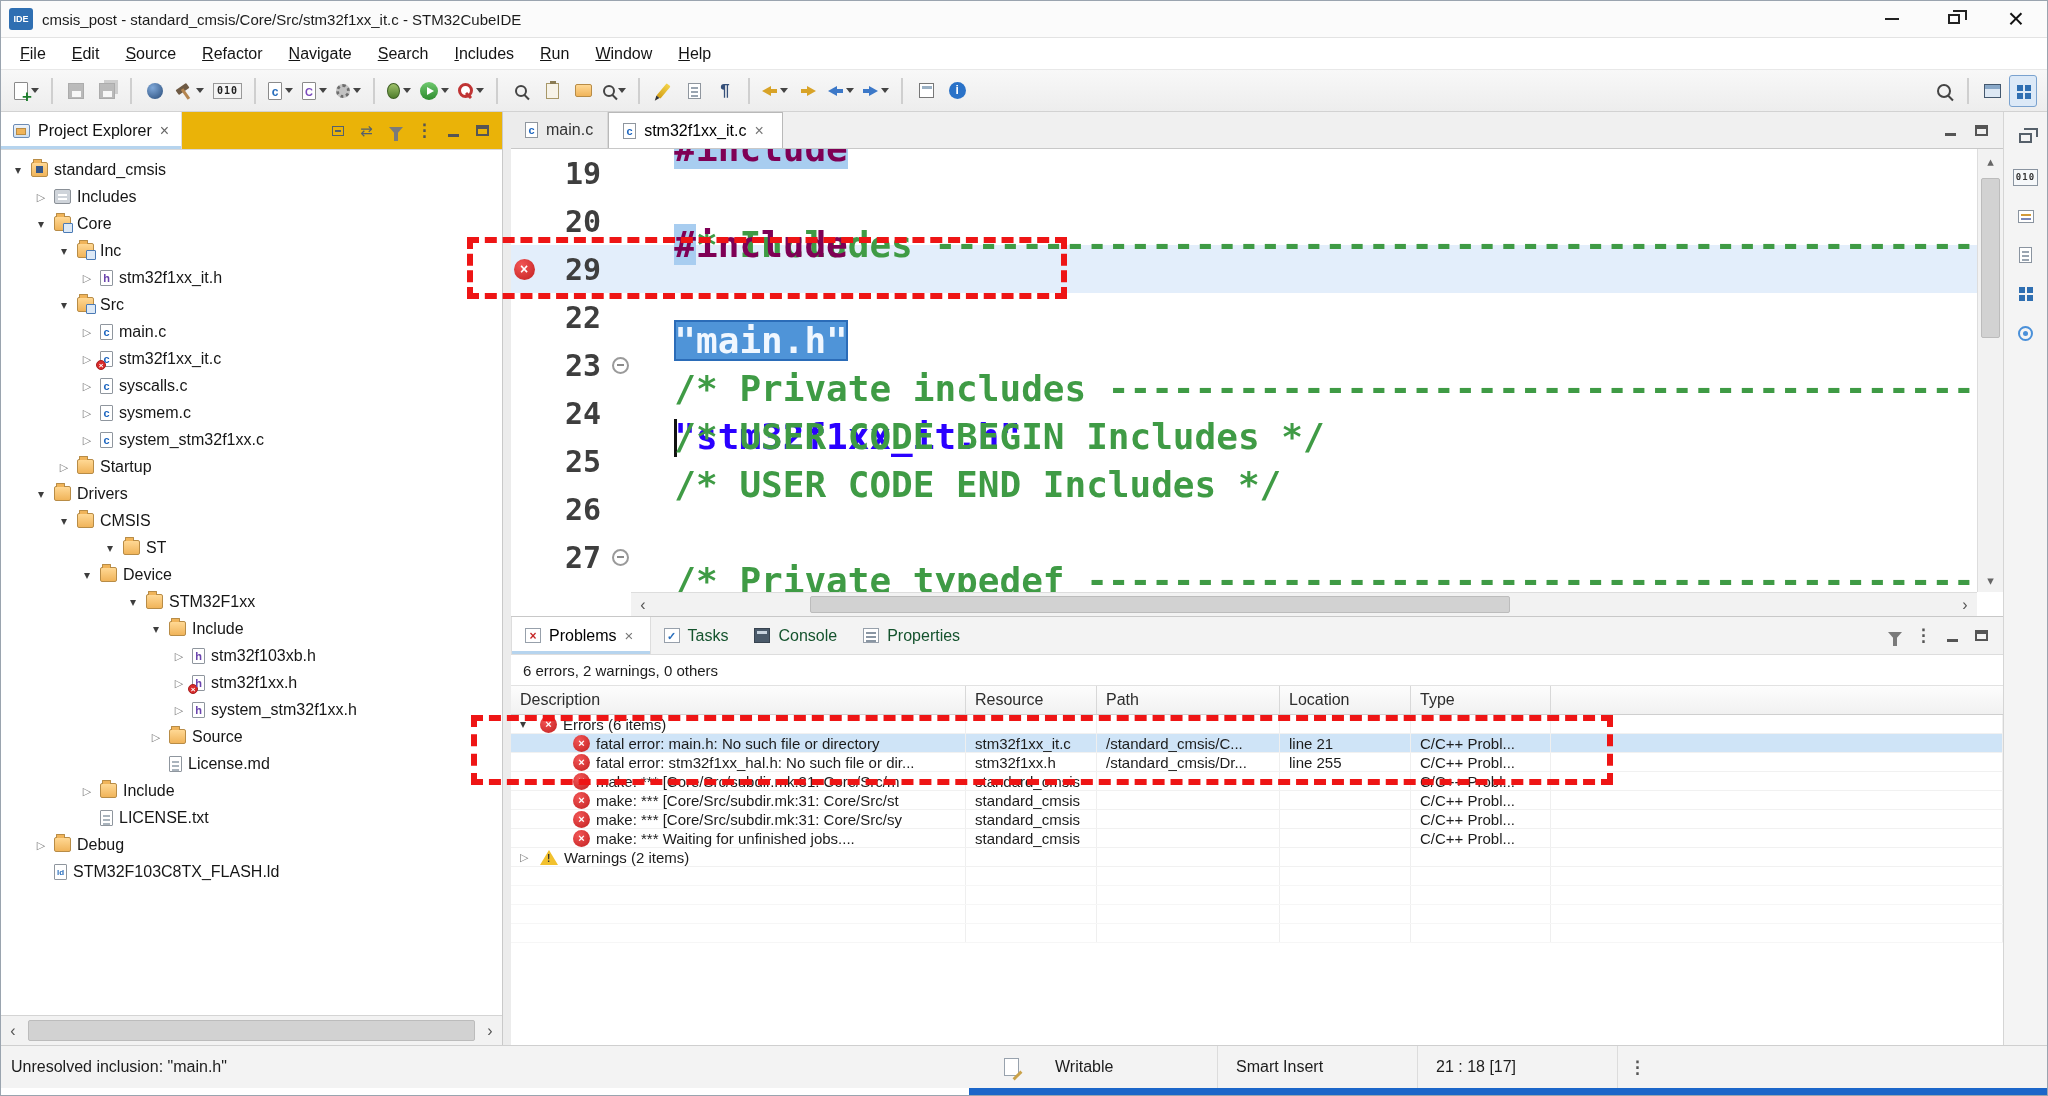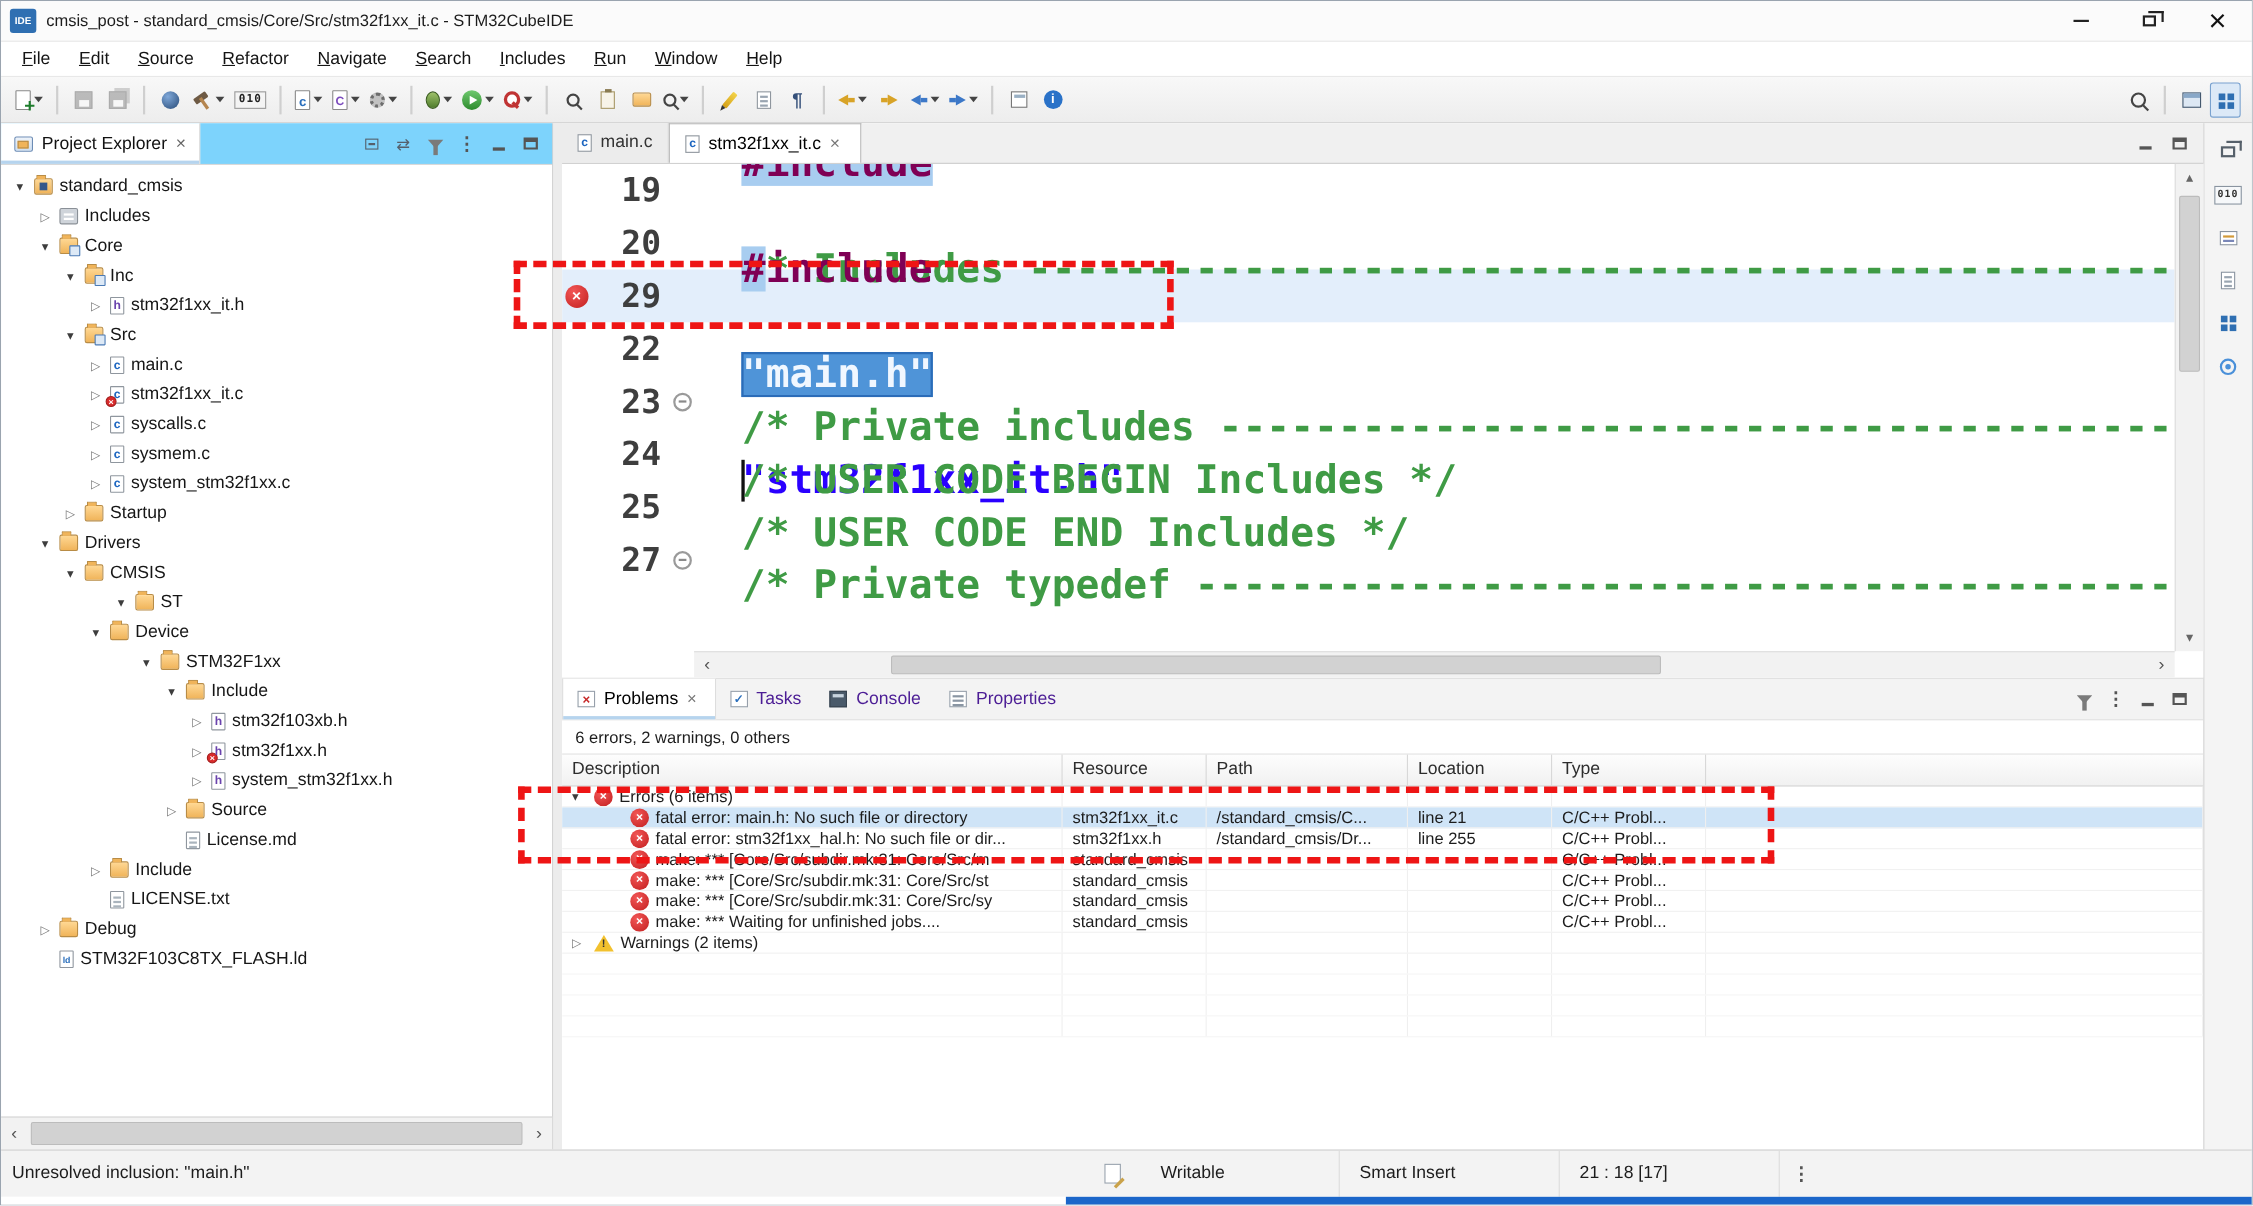--- a/index.html
+++ b/index.html
@@ -77,21 +77,21 @@
   .tb-device .bx{width:6px;height:6px;background:#2f6fb2;box-shadow:8px 0 #2f6fb2,0 8px #2f6fb2,8px 8px #2f6fb2;margin:-6px 0 0 -6px}
 
   
   .workbench{flex:1;min-height:0;display:flex;background:#ececec}
   .left-panel{width:502px;flex:none;background:#fff;border-right:1px solid #c9c9c9;display:flex;flex-direction:column}
   .sash{width:8px;flex:none;background:#ececec}
   .main-col{flex:1;min-width:0;display:flex;flex-direction:column;background:#fff}
   .right-rail{width:44px;flex:none;background:#f4f4f4;border-left:1px solid #d5d5d5;display:flex;flex-direction:column;align-items:center;padding-top:12px;gap:11px}
 
   
-  .view-header{height:38px;flex:none;display:flex;align-items:stretch;background:#7dd3fc;border-bottom:1px solid #d9d9d9}
+  .view-header{height:38px;flex:none;display:flex;align-items:stretch;background:#eab308;border-bottom:1px solid #d9d9d9}
   .view-tab{display:flex;align-items:center;gap:8px;padding:0 12px;background:#fff;border-right:1px solid #ddd;position:relative;font-size:16px;color:#111}
   .view-tab::after{content:"";position:absolute;left:0;right:0;bottom:0;height:3px;background:#b6d4ee}
   .view-close::after{content:"×";color:#666;font-size:16px}
   .view-actions{margin-left:auto;display:flex;align-items:center;padding-right:6px;gap:2px}
   .hico{width:27px;height:27px;display:flex;align-items:center;justify-content:center;color:#555}
   .hico .g{display:flex;align-items:center;justify-content:center}
   .hi-collapse .g{position:relative;width:12px;height:10px;border:1px solid #55606c}
   .hi-collapse .g::after{content:"";position:absolute;left:2px;top:3px;width:6px;height:2px;background:#55606c}
   .hi-link .g{font-size:15px;color:#55606c}
   .hi-funnel .g{position:relative;width:0;height:0;border-left:7px solid transparent;border-right:7px solid transparent;border-top:8px solid #7a7a7a}
@@ -173,21 +173,21 @@
   .vs-down::after{content:"▾";color:#666;font-size:13px}
   .vs-track{flex:1;width:100%;position:relative}
   .vs-thumb{position:absolute;left:3px;right:3px;top:8px;height:160px;background:#d2d2d2;border:1px solid #bcbcbc;border-radius:2px}
   .ehscroll{position:absolute;left:120px;right:26px;bottom:0;height:24px;background:#f2f2f2;border-top:1px solid #ddd;display:flex;align-items:center}
   .eh-track{flex:1;height:100%;position:relative}
   .eh-thumb{position:absolute;top:3px;bottom:3px;left:155px;width:700px;background:#d2d2d2;border:1px solid #bcbcbc;border-radius:2px}
 
   
   .problems{height:431px;flex:none;border-top:1px solid #c8c8c8;background:#fff;display:flex;flex-direction:column}
   .pview-header{height:38px;flex:none;background:#f3f3f3;border-bottom:1px solid #ddd;display:flex;align-items:stretch}
-  .ptab{display:flex;align-items:center;gap:8px;padding:0 13px;font-size:16px;color:#4c1d95;position:relative}
+  .ptab{display:flex;align-items:center;gap:8px;padding:0 13px;font-size:16px;color:#14532d;position:relative}
   .ptab.active{background:#fff;border-left:1px solid #ddd;border-right:1px solid #ddd;color:#000}
   .ptab.active::after{content:"";position:absolute;left:0;right:0;bottom:0;height:3px;background:#b6d4ee}
   .ptab .g{width:16px;height:15px;background:#fff;border:1px solid #97a0ab;position:relative;flex:none}
   .pt-problems .g::after{content:"×";position:absolute;inset:0;color:#c62828;font:700 12px/14px "Liberation Sans",sans-serif;text-align:center}
   .pt-tasks .g::after{content:"✓";position:absolute;inset:0;color:#2a6fbd;font:700 11px/14px "Liberation Sans",sans-serif;text-align:center}
   .pt-console .g{background:#4a5a6a;border-color:#37434f}
   .pt-console .g::after{content:"";position:absolute;left:2px;top:2px;right:2px;height:3px;background:#c7d3de}
   .pt-props .g::after{content:"";position:absolute;left:2px;top:3px;right:2px;height:2px;background:#8a96a3;box-shadow:0 4px 0 #8a96a3,0 8px 0 #8a96a3}
   .ptab-close{width:12px}
   .ptab-close::after{content:"×";color:#777;font-size:15px}
@@ -791,20 +791,26 @@
 
   <div class="cline">
     <span class="lmark"></span>
     <span class="lnum">25</span>
     <span class="lfold"></span>
     <span class="ltext">
   <span class="seg cmt">/* USER CODE END Includes */</span>
 </span>
   </div>
 
+  <div class="cline">
+    <span class="lmark"></span>
+    <span class="lnum">26</span>
+    <span class="lfold"></span>
+    <span class="ltext"></span>
+  </div>
 
   <div class="cline fold">
     <span class="lmark"></span>
     <span class="lnum">27</span>
     <span class="lfold">
                 <span class="fold-circle"></span>
               </span>
     <span class="ltext">
   <span class="seg cmt">/* Private typedef -----------------------------------------------------------*/</span>
 </span>

